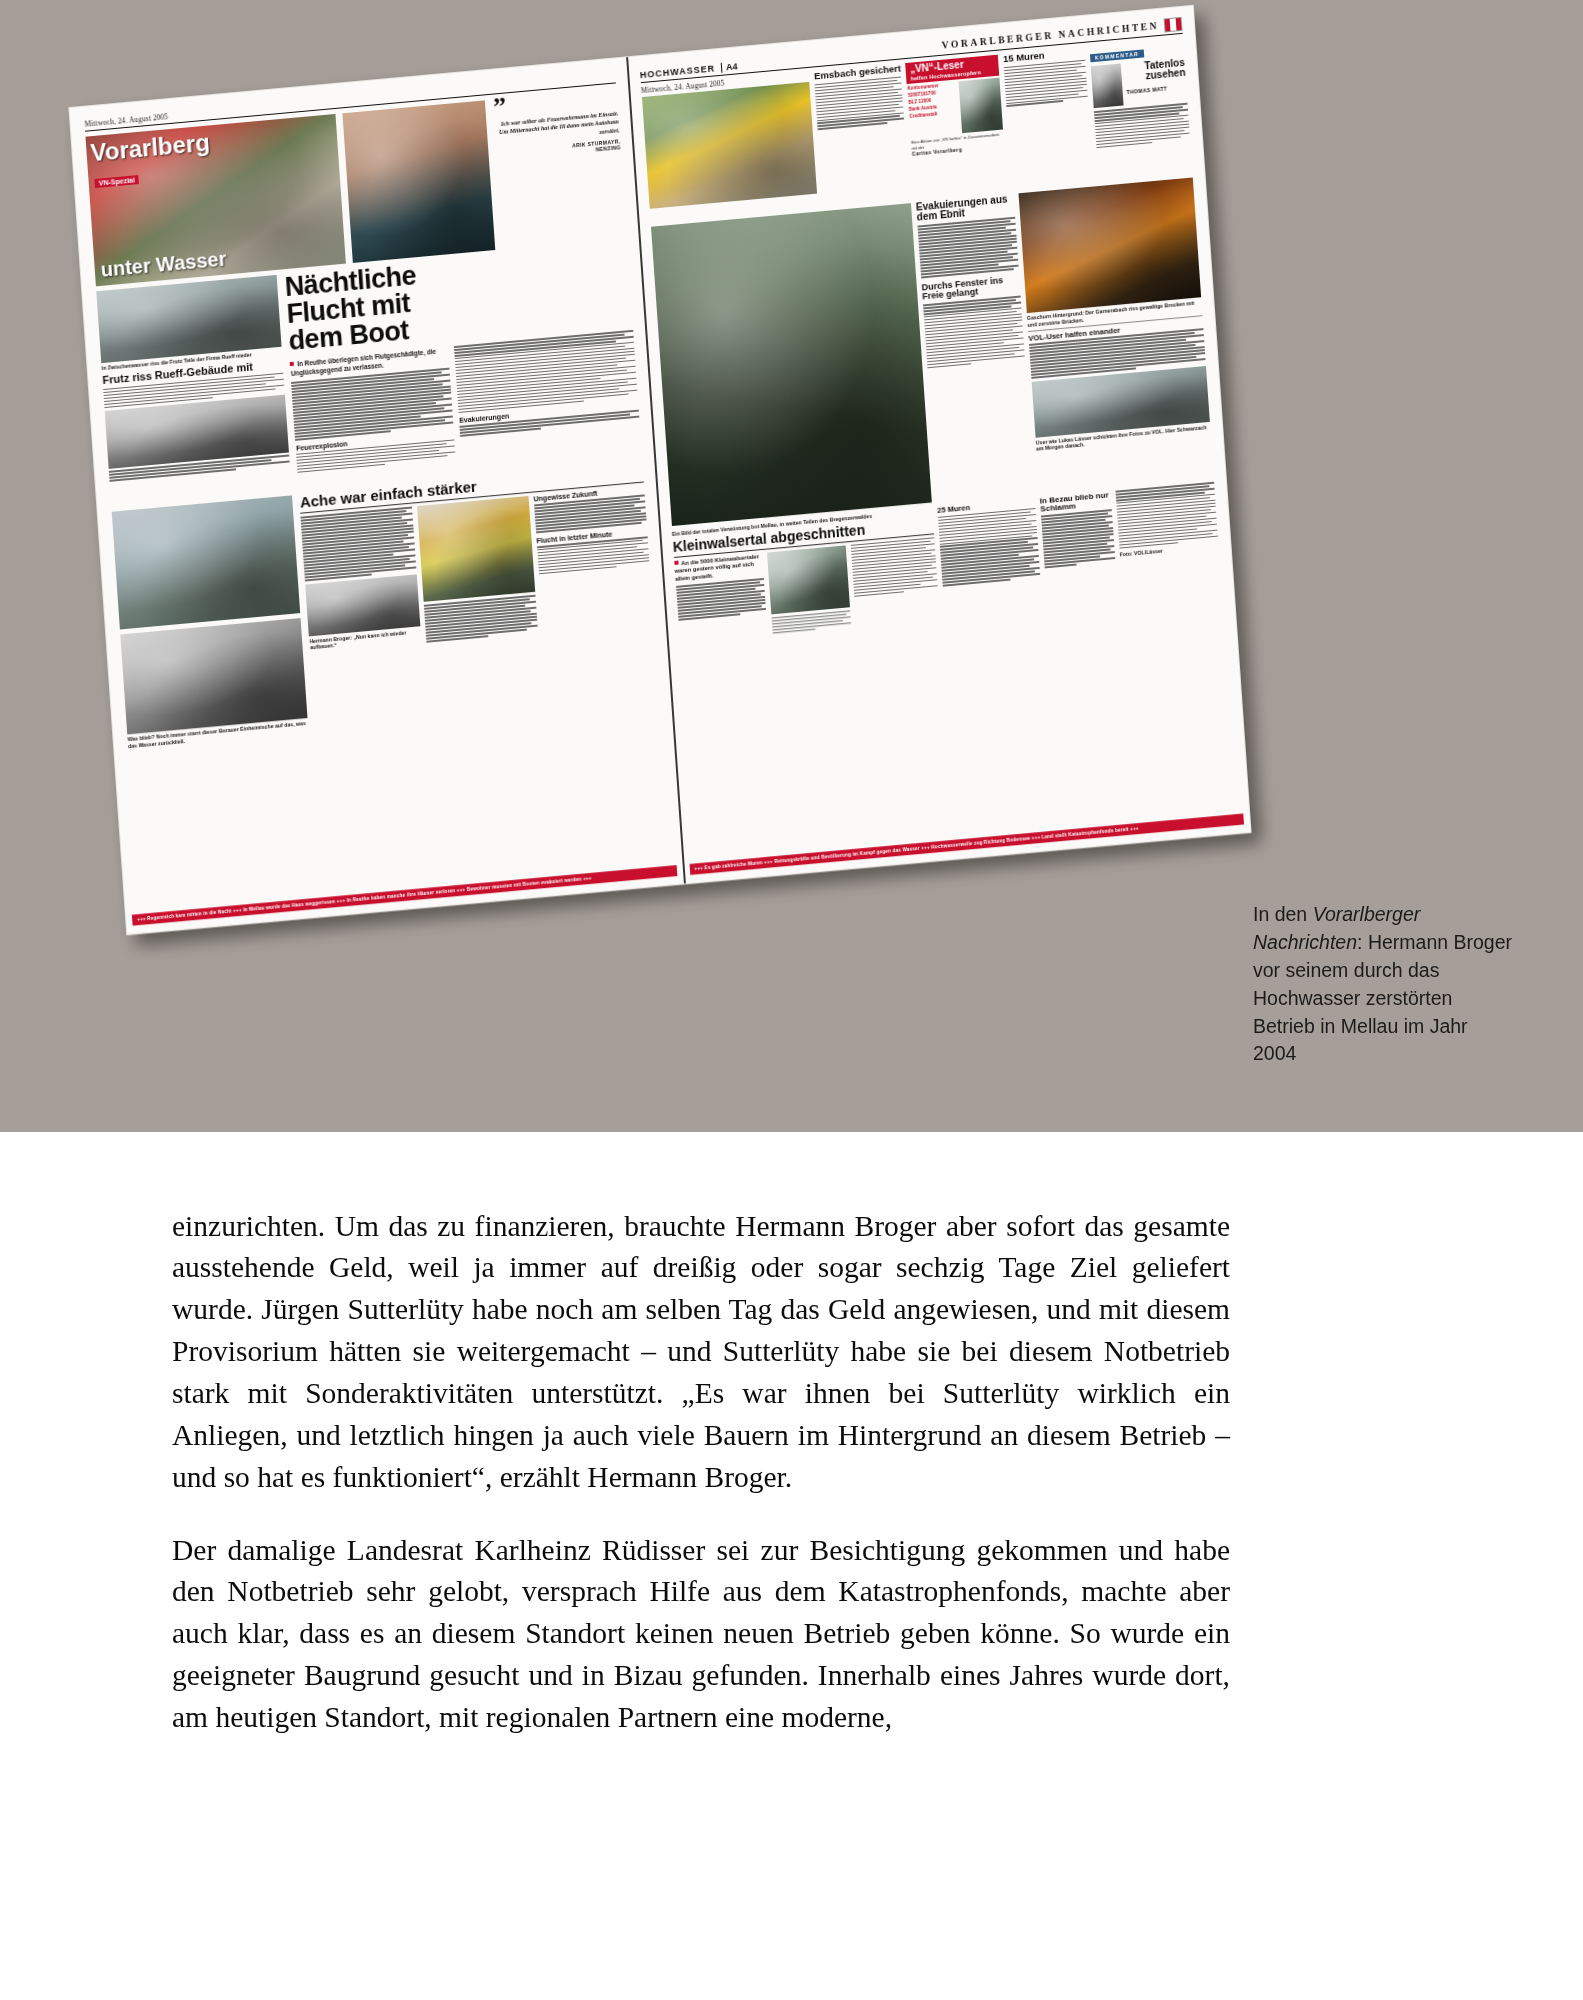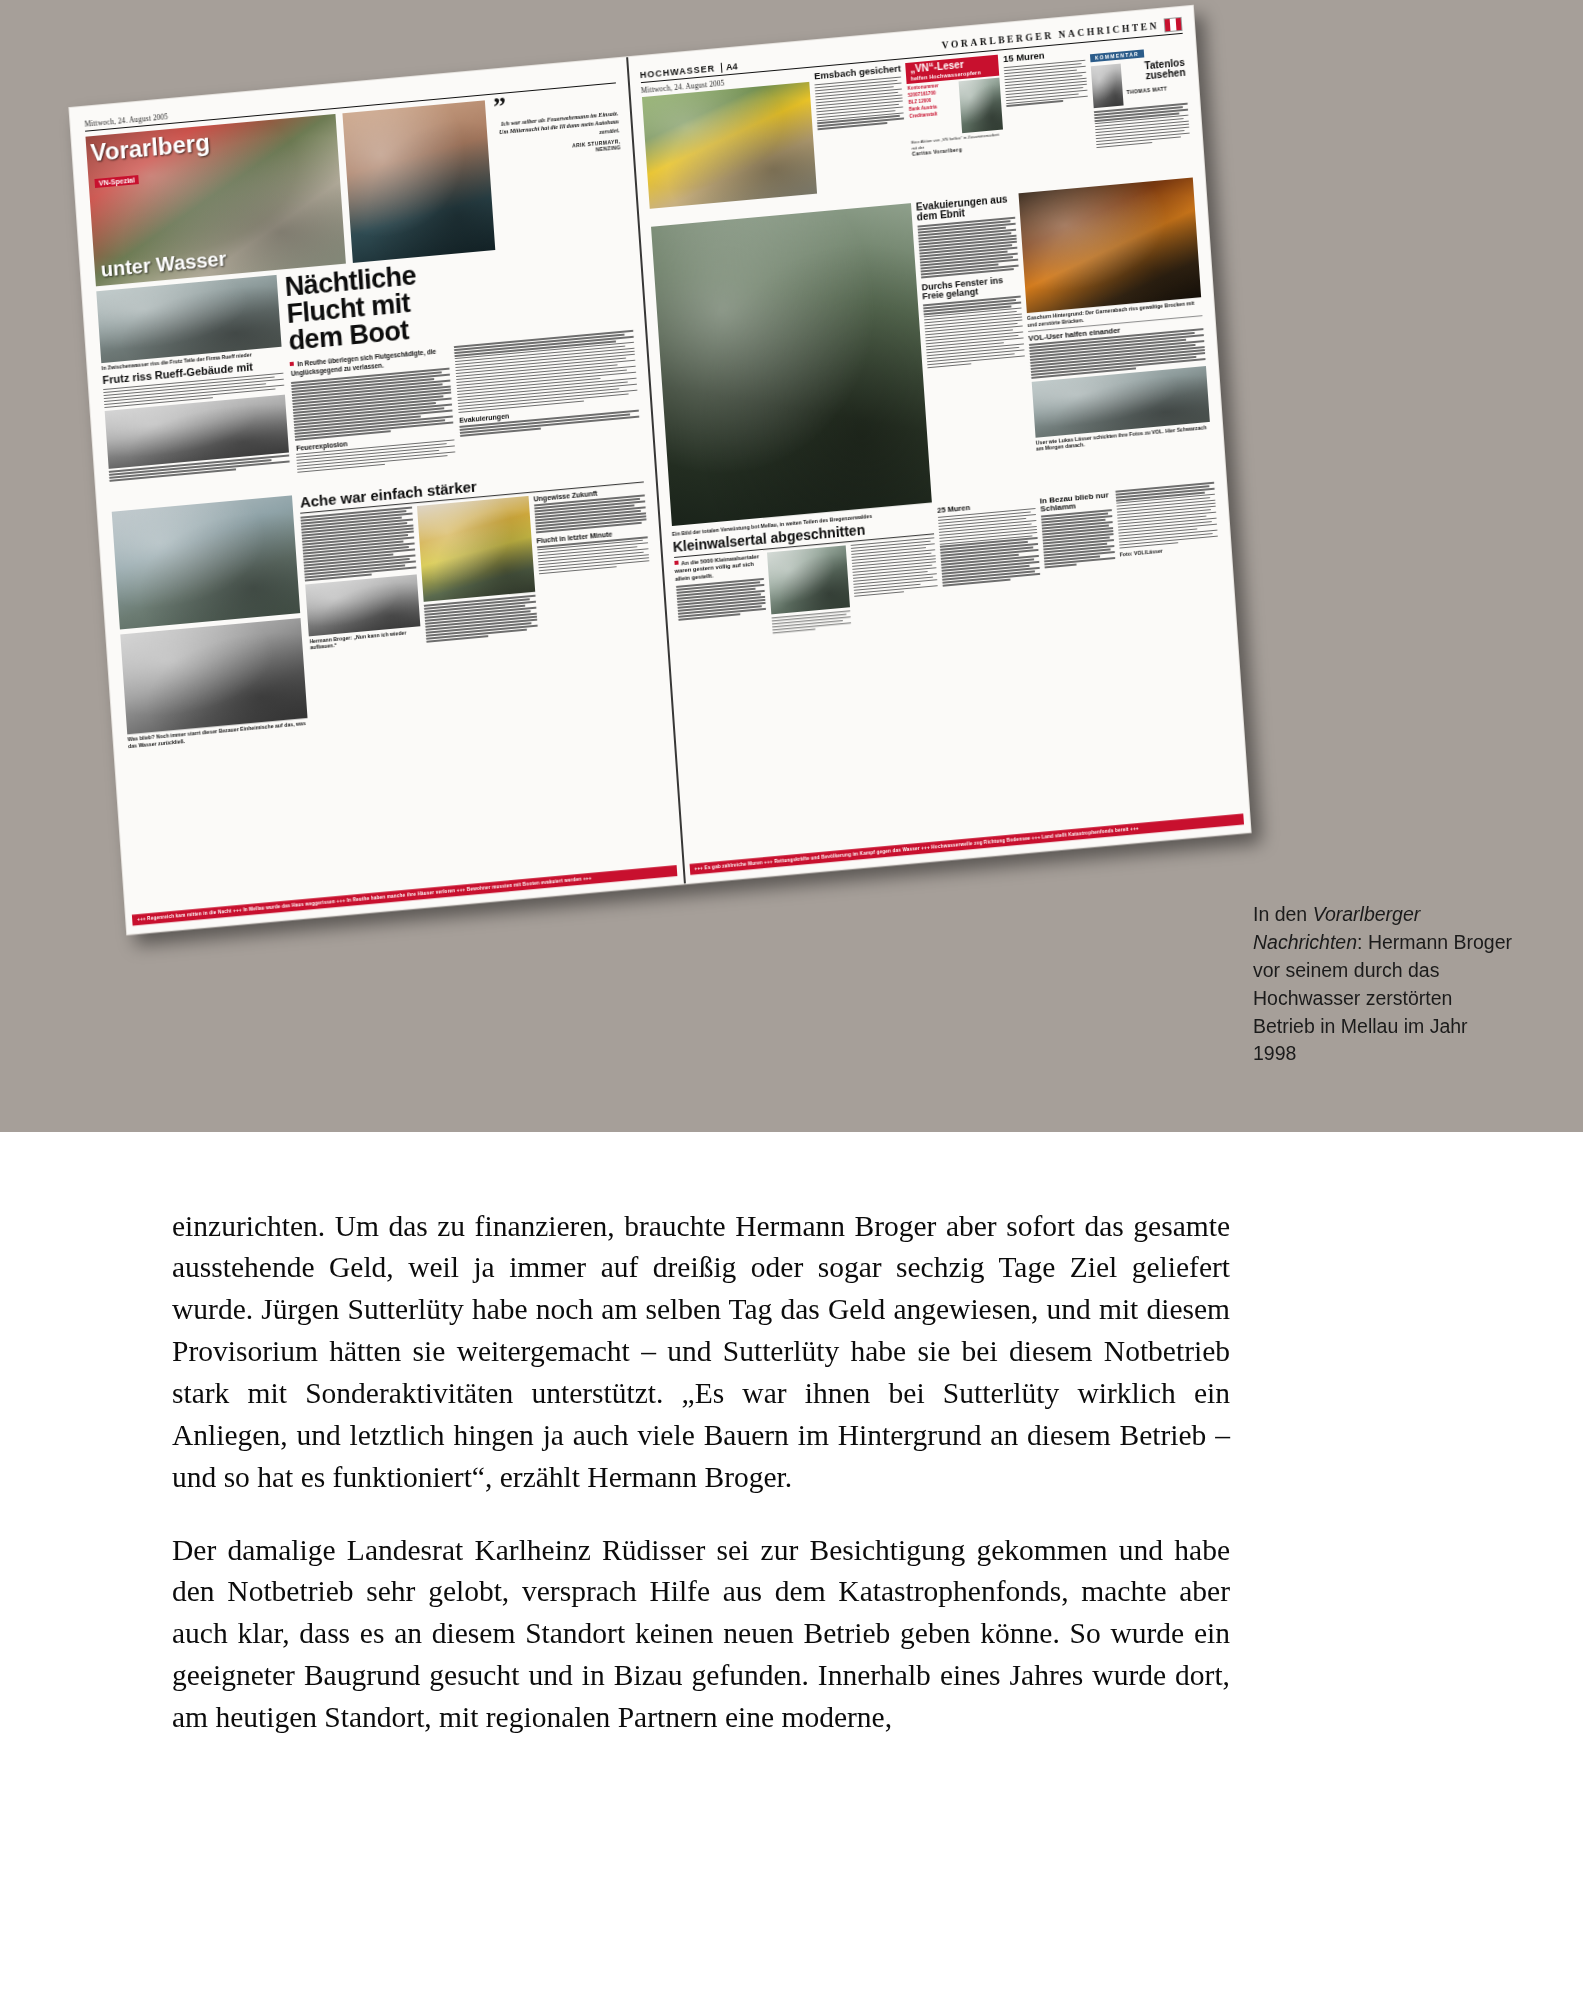--- a/index.html
+++ b/index.html
@@ -701,21 +701,21 @@
         </div>
       </div>
 
       <div class="ticker">+++ Es gab zahlreiche Muren +++ Rettungskräfte und Bevölkerung im Kampf gegen das Wasser +++ Hochwasserwelle zog Richtung Bodensee +++ Land stellt Katastrophenfonds bereit +++</div>
     </div>
 
    </div>
   </div>
 
   <div id="fig-caption">
-    <span>In den </span><em>Vorarlberger Nachrichten</em><span>: Hermann Broger vor seinem durch das Hochwasser zerstörten Betrieb in Mellau im Jahr 1998</span>
+    <span>In den </span><em>Vorarlberger Nachrichten</em><span>: Hermann Broger vor seinem durch das Hochwasser zerstörten Betrieb in Mellau im Jahr 2004</span>
   </div>
 </div>
 
 <div id="body">
   <p class="para" id="para-1">einzurichten. Um das zu finanzieren, brauchte Hermann Broger aber sofort das gesamte ausstehende Geld, weil ja immer auf dreißig oder sogar sechzig Tage Ziel geliefert wurde. Jürgen Sutterlüty habe noch am selben Tag das Geld angewiesen, und mit diesem Provisorium hätten sie weitergemacht – und Sutterlüty habe sie bei diesem Notbetrieb stark mit Sonderaktivitäten unterstützt. „Es war ihnen bei Sutterlüty wirklich ein Anliegen, und letztlich hingen ja auch viele Bauern im Hintergrund an diesem Betrieb – und so hat es funktioniert“, erzählt Hermann Broger.</p>
   <p class="para" id="para-2">Der damalige Landesrat Karlheinz Rüdisser sei zur Besichtigung gekommen und habe den Notbetrieb sehr gelobt, versprach Hilfe aus dem Katastrophenfonds, machte aber auch klar, dass es an diesem Standort keinen neuen Betrieb geben könne. So wurde ein geeigneter Baugrund gesucht und in Bizau gefunden. Innerhalb eines Jahres wurde dort, am heutigen Standort, mit regionalen Partnern eine moderne,</p>
 
 </div>
 
 </body></html>

